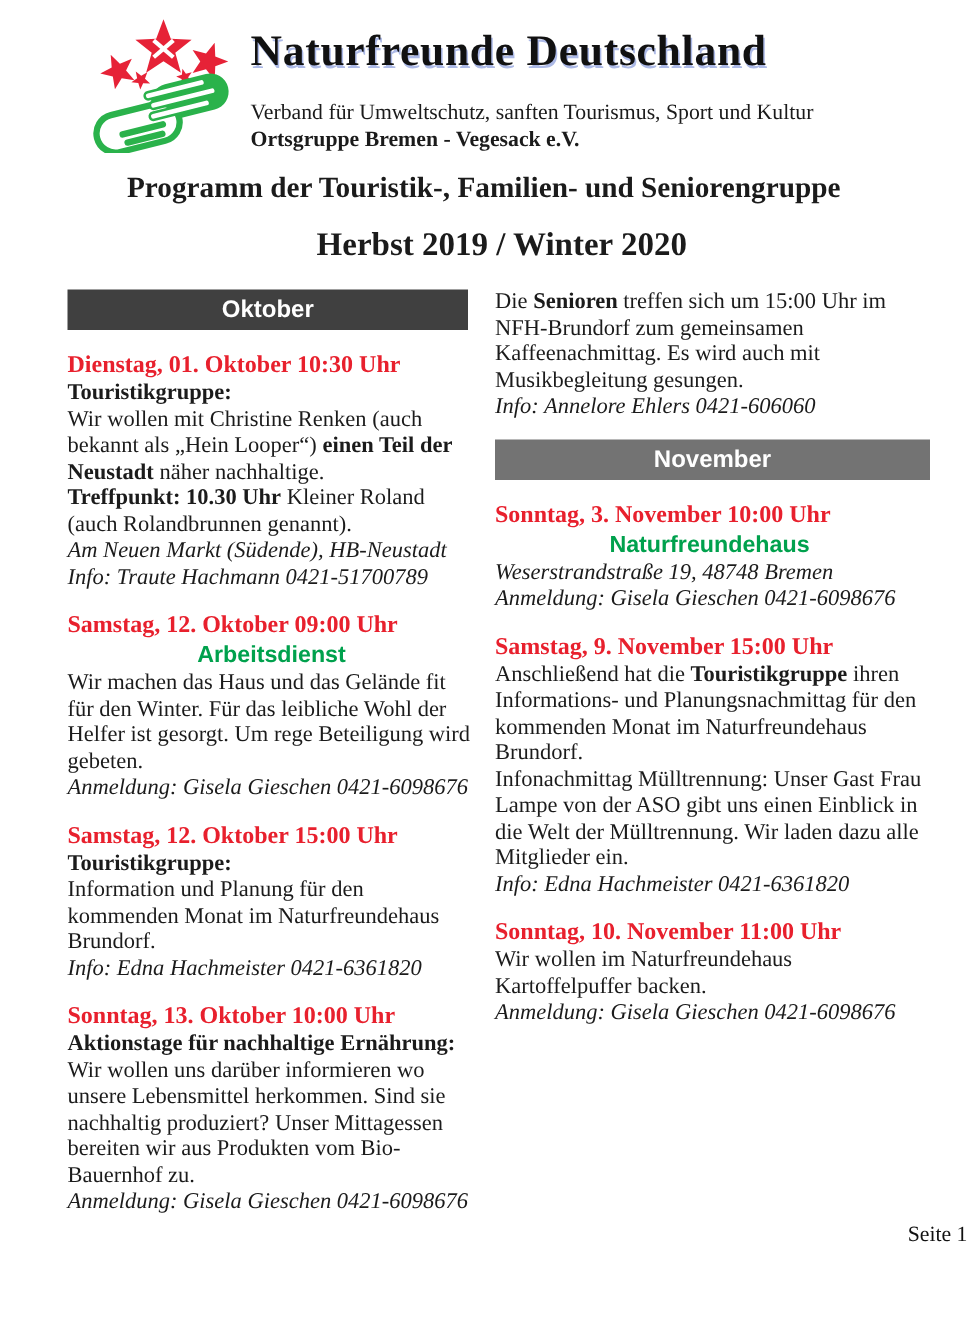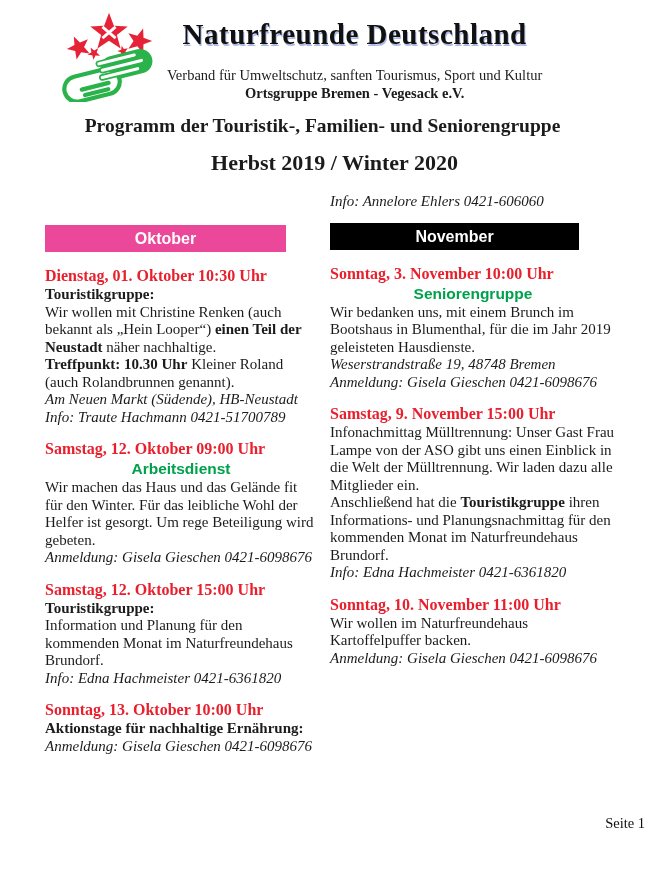--- a/index.html
+++ b/index.html
@@ -2,21 +2,21 @@
 <html lang="de" style="--date-red: #e8202d; --heading-green: #00a14d;"><head>
 <meta charset="utf-8">
 <style>
   html,body{margin:0;padding:0;}
   body{
     width:645px;height:881px;background:#ffffff;overflow:hidden;position:relative;
     font-family:"Liberation Serif","DejaVu Serif",serif;color:#1b1b1b;
   }
   .header{display:flex;align-items:flex-start;padding:10px 0 0 56px;}
   .logo{width:106px;height:92px;flex:0 0 auto;}
-  .head-text{margin-left:5px;padding-top:8px;text-align:center;}
+  .head-text{margin-left:5px;padding-top:8px;}
   .org-name{
     margin:0;font-size:29px;font-weight:bold;letter-spacing:.5px;color:#111;
     text-shadow:1px 2px 0 rgba(70,100,200,.45);
   }
   .subtitle{font-size:14.5px;margin-top:16px;}
   .localgroup{font-size:14.5px;font-weight:bold;margin-top:1px;}
   .program-title{text-align:center;font-size:19.5px;font-weight:bold;margin:13px 0 0;}
   .season-title{text-align:center;font-size:22px;font-weight:bold;margin:13px 0 0;padding-left:24px;}
   .cols{display:flex;padding:0 29px 0 45px;margin-top:17px;gap:13px;}
   .col{flex:0 0 auto;}
@@ -81,21 +81,21 @@
       <div class="subtitle">Verband für Umweltschutz, sanften Tourismus, Sport und Kultur</div>
       <div class="localgroup">Ortsgruppe Bremen - Vegesack e.V.</div>
     </div>
   </header>
 
   <h2 class="program-title">Programm der Touristik-, Familien- und Seniorengruppe</h2>
   <h3 class="season-title">Herbst 2019 / Winter 2020</h3>
 
   <main class="cols">
     <section class="col col-left" id="col-left">
-        <div class="banner" style="background: #ec4899; width: 241px; margin-top: 32px;">Oktober</div>
+        <div class="banner" style="background: #404040; width: 267px;">Oktober</div>
         <article class="entry">
           <div class="date">Dienstag, 01. Oktober 10:30 Uhr</div>
           <div class="blk subhead"><span class="b">Touristikgruppe:</span></div>
           <div class="blk body"><span>Wir wollen mit Christine Renken (auch bekannt als „Hein Looper“) </span><span class="b">einen Teil der Neustadt</span><span> näher nachhaltige.</span></div>
           <div class="blk body"><span class="b">Treffpunkt: 10.30 Uhr</span><span> Kleiner Roland (auch Rolandbrunnen genannt).</span></div>
           <div class="blk italic"><span>Am Neuen Markt (Südende), HB-Neustadt</span></div>
           <div class="blk italic"><span>Info: Traute Hachmann 0421-51700789</span></div>
         </article>
         <article class="entry">
           <div class="date">Samstag, 12. Oktober 09:00 Uhr</div>
@@ -105,39 +105,40 @@
         </article>
         <article class="entry">
           <div class="date">Samstag, 12. Oktober  15:00 Uhr</div>
           <div class="blk subhead"><span class="b">Touristikgruppe:</span></div>
           <div class="blk body"><span>Information und Planung für den kommenden Monat im Naturfreundehaus Brundorf.</span></div>
           <div class="blk italic"><span>Info: Edna Hachmeister 0421-6361820</span></div>
         </article>
         <article class="entry">
           <div class="date">Sonntag, 13. Oktober 10:00 Uhr</div>
           <div class="blk subhead"><span class="b">Aktionstage für nachhaltige Ernährung:</span></div>
+          <div class="blk body"><span>Wir wollen uns darüber informieren wo unsere Lebensmittel herkommen. Sind sie nachhaltig produziert? Unser Mittagessen bereiten wir aus Produkten vom Bio-Bauernhof zu.</span></div>
           <div class="blk italic"><span>Anmeldung: Gisela Gieschen 0421-6098676</span></div>
         </article>
       </section>
     <section class="col col-right" id="col-right">
         <article class="entry">
+          <div class="blk body"><span>Die </span><span class="b">Senioren</span><span> treffen sich um 15:00 Uhr im NFH-Brundorf zum gemeinsamen Kaffeenachmittag. Es wird auch mit Musikbegleitung gesungen.</span></div>
           <div class="blk italic"><span>Info: Annelore Ehlers 0421-606060</span></div>
         </article>
-        <div class="banner" style="background: #000000; width: 249px;">November</div>
+        <div class="banner" style="background: #737373; width: 290px;">November</div>
         <article class="entry">
           <div class="date">Sonntag, 3. November 10:00 Uhr</div>
-          <div class="blk green"><span>Seniorengruppe</span></div>
-          <div class="blk body"><span>Wir bedanken uns, mit einem Brunch im Bootshaus in Blumenthal, für die im Jahr 2019 geleisteten Hausdienste.</span></div>
+          <div class="blk green"><span>Naturfreundehaus</span></div>
           <div class="blk italic"><span>Weserstrandstraße 19, 48748 Bremen</span></div>
           <div class="blk italic"><span>Anmeldung: Gisela Gieschen 0421-6098676</span></div>
         </article>
         <article class="entry">
           <div class="date">Samstag, 9. November 15:00 Uhr</div>
+          <div class="blk body"><span>Anschließend hat die </span><span class="b">Touristikgruppe</span><span> ihren Informations- und Planungsnachmittag für den kommenden Monat im Naturfreundehaus Brundorf.</span></div>
           <div class="blk body"><span>Infonachmittag Mülltrennung: Unser Gast Frau Lampe von der ASO gibt uns einen Einblick in die Welt der Mülltrennung. Wir laden dazu alle Mitglieder ein.</span></div>
-          <div class="blk body"><span>Anschließend hat die </span><span class="b">Touristikgruppe</span><span> ihren Informations- und Planungsnachmittag für den kommenden Monat im Naturfreundehaus Brundorf.</span></div>
           <div class="blk italic"><span>Info: Edna Hachmeister 0421-6361820</span></div>
         </article>
         <article class="entry">
           <div class="date">Sonntag, 10. November 11:00 Uhr</div>
           <div class="blk body"><span>Wir wollen im Naturfreundehaus Kartoffelpuffer backen.</span></div>
           <div class="blk italic"><span>Anmeldung: Gisela Gieschen 0421-6098676</span></div>
         </article>
       </section>
   </main>
 

